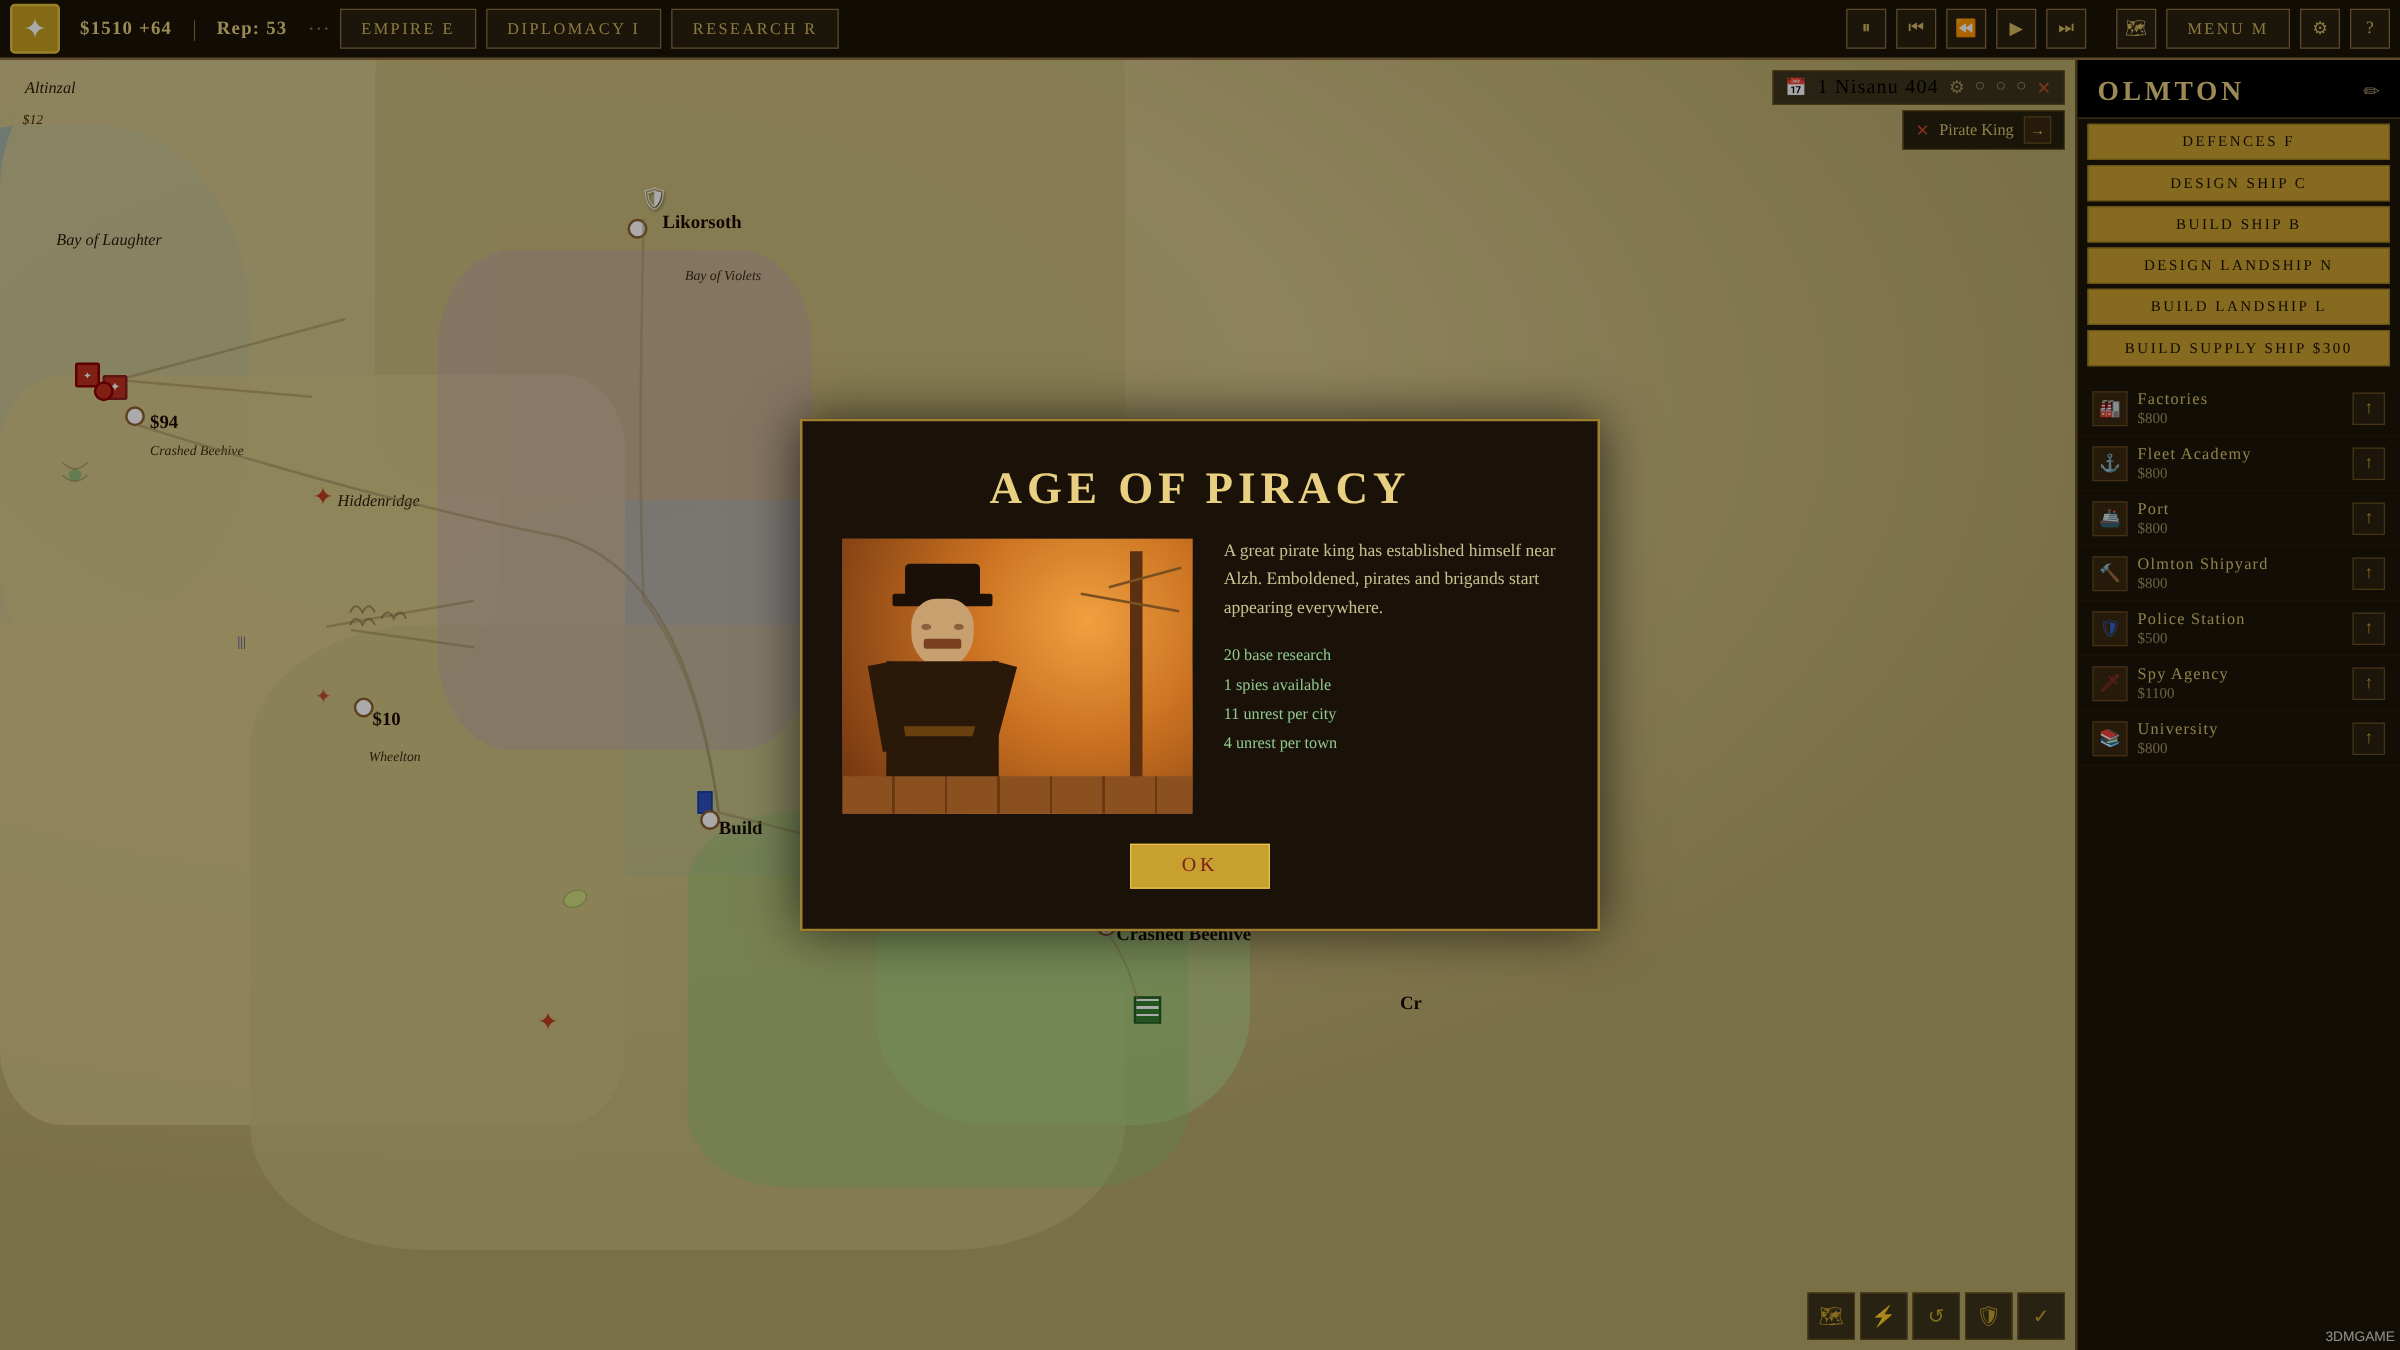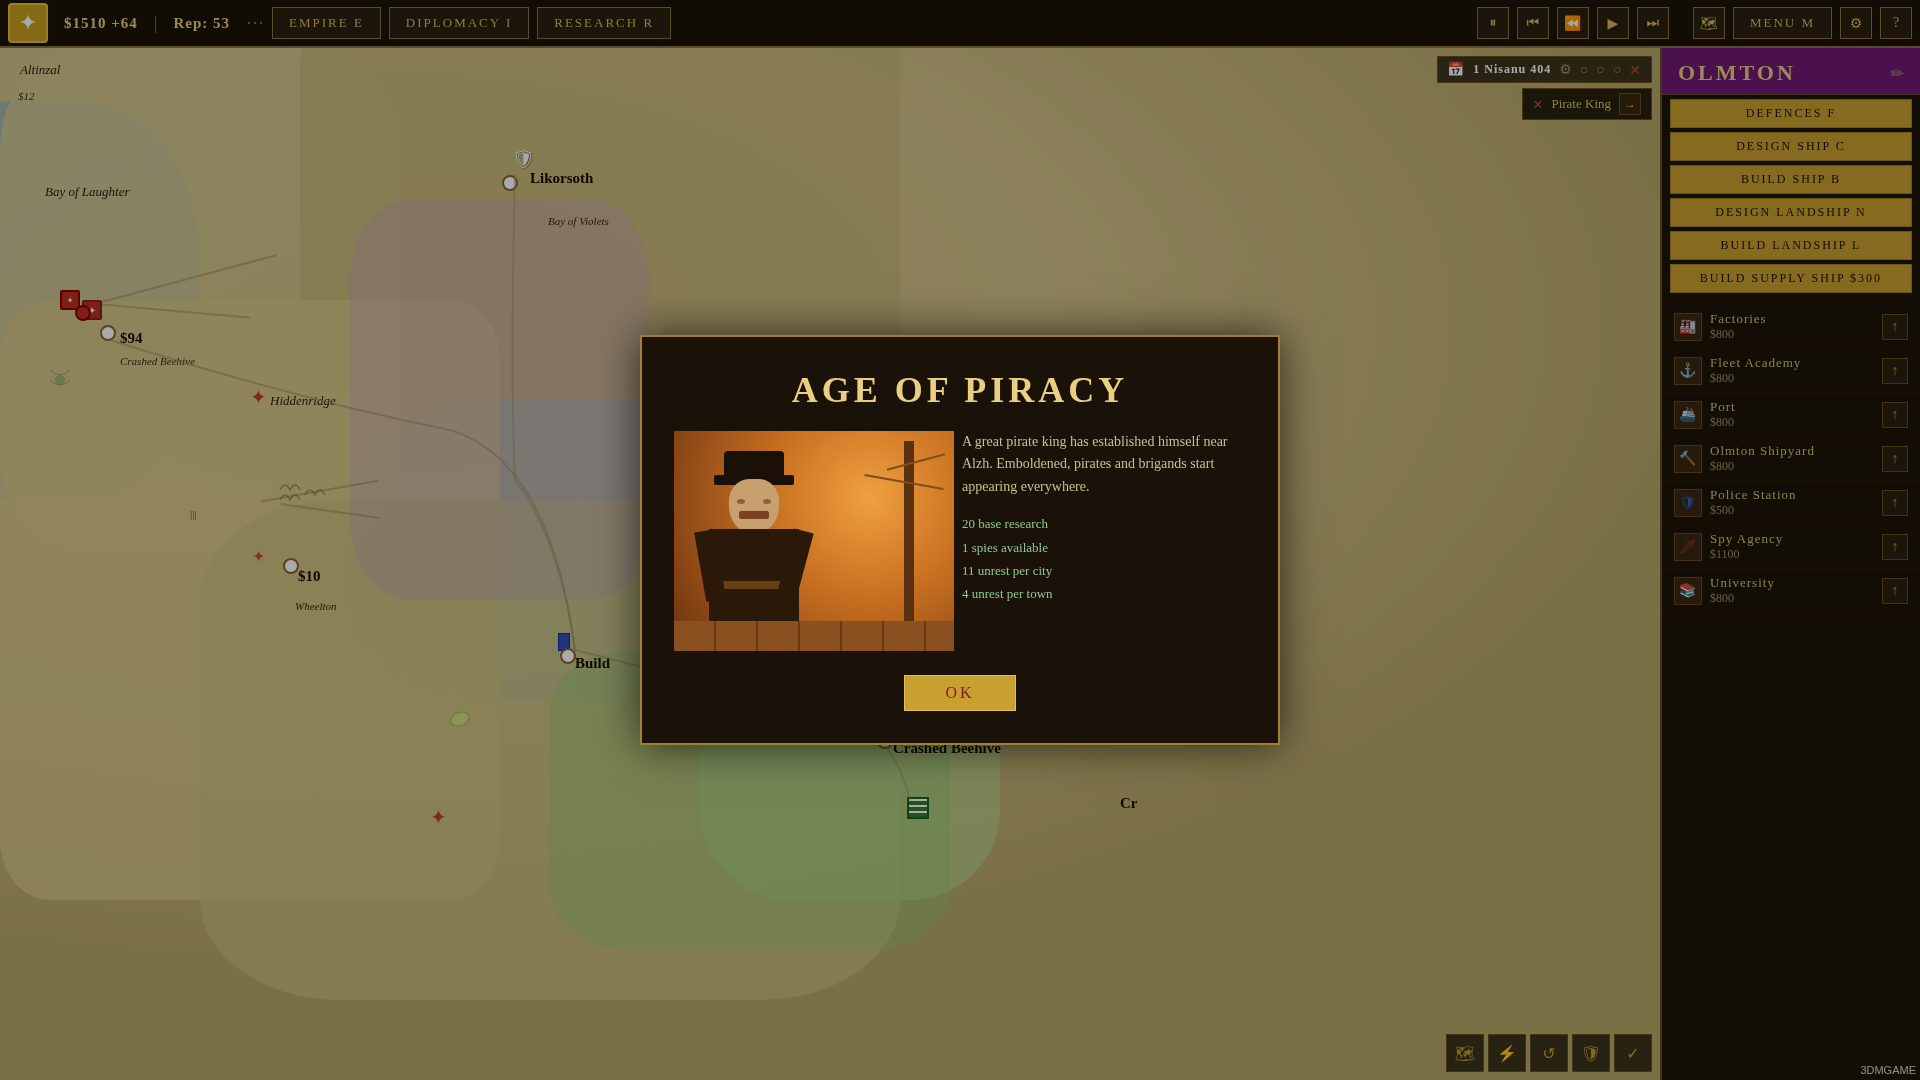--- a/index.html
+++ b/index.html
@@ -116,21 +116,21 @@
       right: 0;
       width: 260px;
       bottom: 0;
       background: #1c1608;
       border-left: 2px solid #6a5020;
       z-index: 50;
       overflow-y: auto;
     }
 
     #panel-title {
-      background: #701a75;
+      background: #000000;
       padding: 12px 16px 8px;
       border-bottom: 1px solid #6a5020;
       display: flex;
       align-items: center;
       justify-content: space-between;
     }
 
     #panel-title h2 {
       color: #e8d080;
       font-size: 22px;
@@ -235,24 +235,23 @@
       background: #1c1608cc;
       border: 1px solid #6a5020;
       padding: 4px 10px;
       display: flex;
       align-items: center;
       gap: 8px;
       z-index: 60;
     }
 
     .date-text {
-      color: #ffffff;
-      font-size: 12px;
+      color: #000000;
+      font-size: 16px;
       letter-spacing: 1px;
-      font-weight: bold;
     }
 
     .date-icon {
       color: #a09060;
       font-size: 14px;
     }
 
     .date-close {
       color: #c05030;
       cursor: pointer;
@@ -364,21 +363,21 @@
       color: #e8d080;
       font-size: 36px;
       letter-spacing: 4px;
       text-transform: uppercase;
       margin-bottom: 20px;
       font-family: 'Georgia', serif;
     }
 
     #modal-body {
       display: flex;
-      gap: 8px;
+      gap: 25px;
     }
 
     #modal-image {
       width: 280px;
       height: 220px;
       flex-shrink: 0;
       background: 
         linear-gradient(160deg, #c87820 0%, #e89040 30%, #a06020 60%, #e8a050 80%, #7a4010 100%);
       position: relative;
       overflow: hidden;

